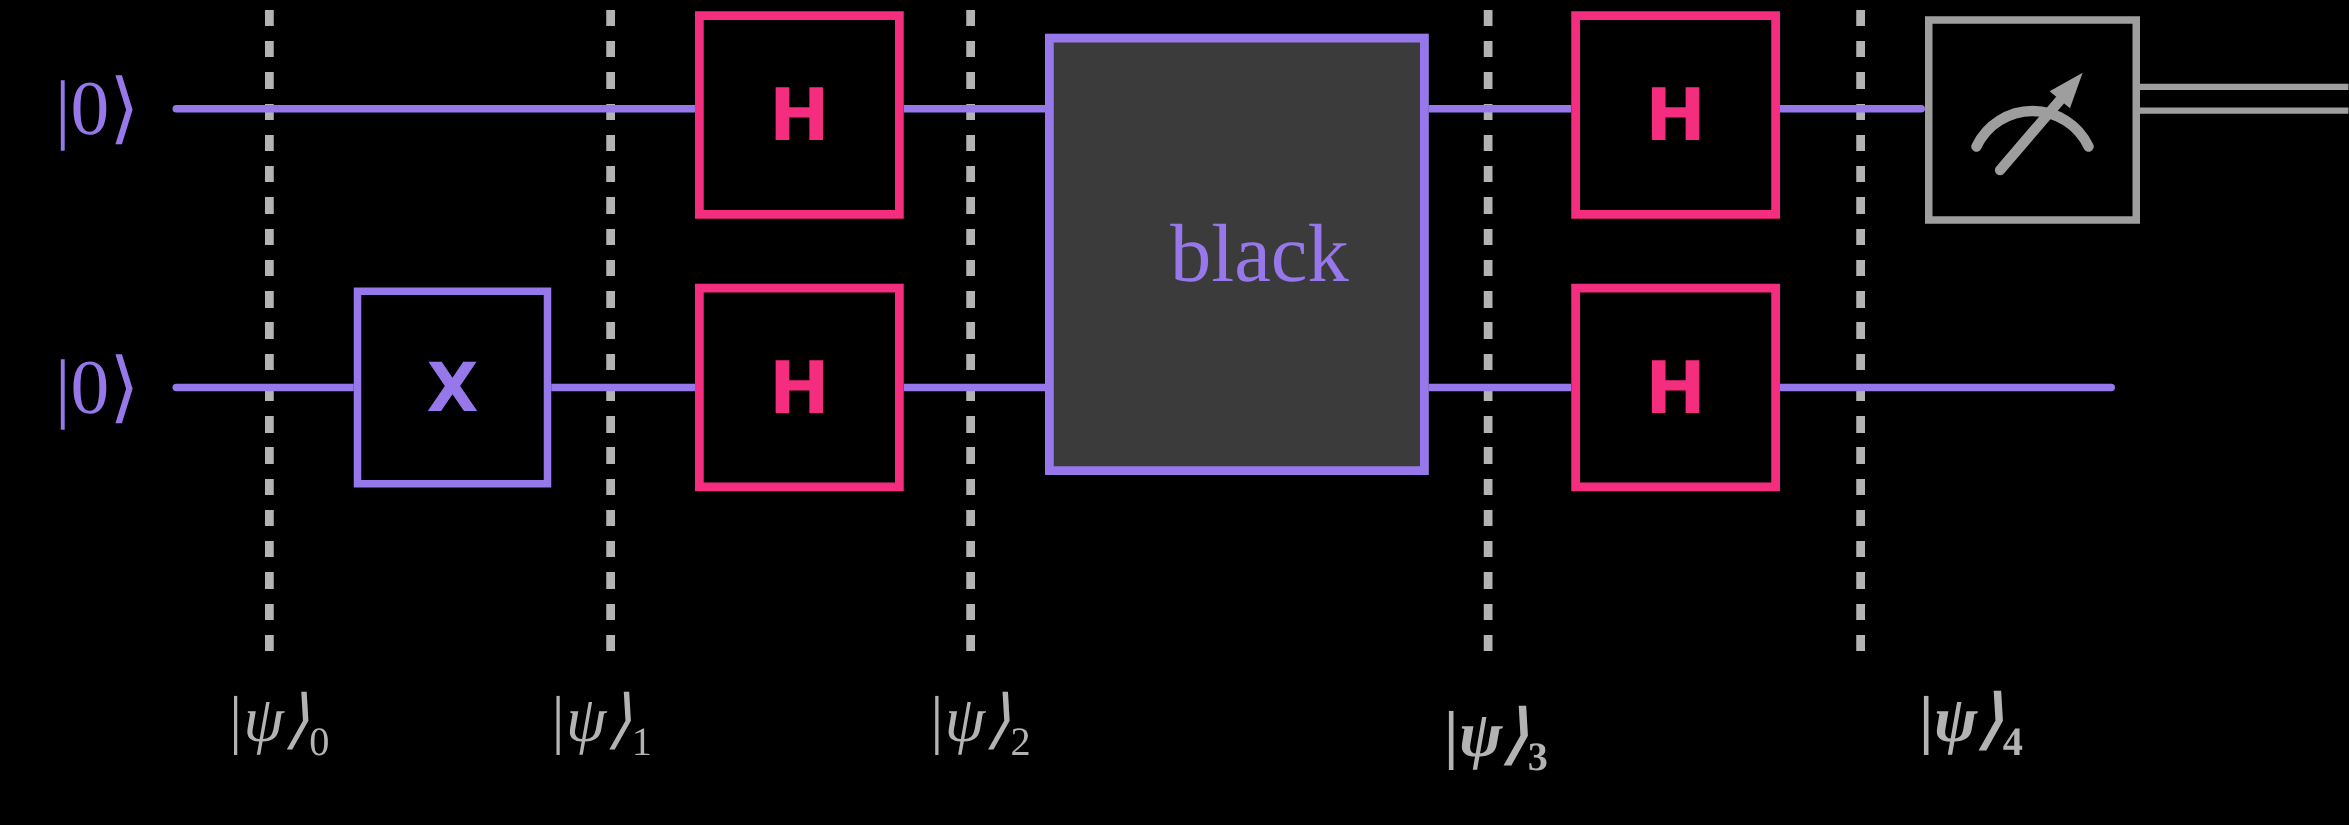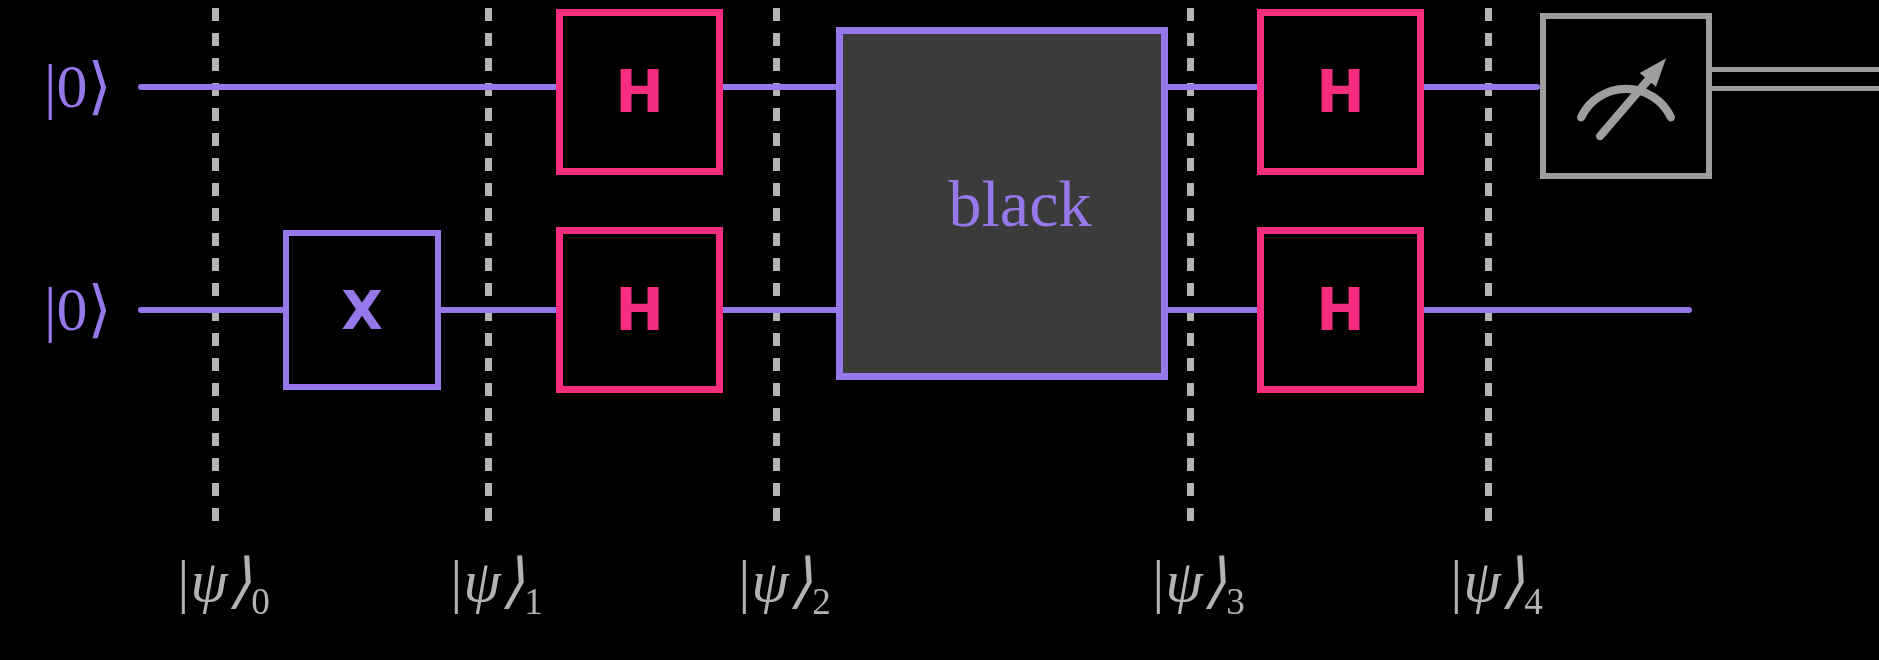--- a/index.html
+++ b/index.html
@@ -15,21 +15,21 @@
   .classical-wire { position:absolute; height:5px; background:var(--meter-gray,#9e9e9e); z-index:2; }
   .barrier {
     position:absolute; width:7px; top:8px; height:514px; z-index:1;
     background-image:repeating-linear-gradient(to bottom, var(--gray,#b3b3b3) 0 13px, transparent 13px 25px);
   }
   .qubit-label {
     position:absolute; color:var(--purple,#9678ea); font-size:62px; z-index:2;
     font-family:"Liberation Serif", serif;
   }
   .psi-label {
-    position:absolute; color:var(--gray,#b3b3b3); font-size:60px; font-style:italic;
+    position:absolute; color:var(--gray,#b3b3b3); font-size:52px; font-style:italic;
     transform:translateX(-50%); z-index:2; white-space:nowrap;
     font-family:"Liberation Serif", serif;
   }
   .psi-label sub { font-size:0.62em; font-style:normal; vertical-align:-0.35em; }
   .gate {
     position:absolute; display:flex; align-items:center; justify-content:center;
     background:#000; z-index:3; font-weight:bold;
     font-family:"DejaVu Sans", sans-serif;
   }
   .gate.h { border:7px solid var(--pink,#f52d7e); color:var(--pink,#f52d7e); font-size:58px; }
@@ -69,21 +69,21 @@
     <span>X</span>
   </div>
 
   <div class="gate h" style="left:556px; top:9px; width:167px; height:166px;">
     <span>H</span>
   </div>
   <div class="gate h" style="left:556px; top:227px; width:167px; height:166px;">
     <span>H</span>
   </div>
 
-  <div class="blackbox" style="left:836px; top:27px; width:332px; height:353px;padding-left:36px;">
+  <div class="blackbox" style="left:836px; top:27px; width:307px; height:353px;padding-left:36px;">
     <span>black</span>
   </div>
 
   <div class="gate h" style="left:1257px; top:9px; width:167px; height:166px;">
     <span>H</span>
   </div>
   <div class="gate h" style="left:1257px; top:227px; width:167px; height:166px;">
     <span>H</span>
   </div>
 
@@ -91,26 +91,26 @@
     <svg width="118" height="118" viewBox="0 0 100 100">
       <path d="M12 68 A 42 42 0 0 1 88 68" fill="none" stroke="var(--meter-gray,#9e9e9e)" stroke-width="7" stroke-linecap="round"></path>
       <line x1="28" y1="84" x2="70" y2="35" stroke="var(--meter-gray,#9e9e9e)" stroke-width="7" stroke-linecap="round"></line>
       <polygon points="84,18 75.4,42.1 61.6,30.5" fill="var(--meter-gray,#9e9e9e)"></polygon>
     </svg>
   </div>
 
   <div class="psi-label" style="left:222px; top:545px;">
     <span>|ψ⟩</span><sub>0</sub>
   </div>
-  <div class="psi-label" style="left:495px; top:545px;">
+  <div class="psi-label" style="left:480px; top:545px;">
     <span>|ψ⟩</span><sub>1</sub>
   </div>
   <div class="psi-label" style="left:783px; top:545px;text-align:right;">
     <span>|ψ⟩</span><sub>2</sub>
   </div>
-  <div class="psi-label" style="left:1197px; top:545px;">
+  <div class="psi-label" style="left:1197px; top:557px;font-weight:bold;">
     <span>|ψ⟩</span><sub>3</sub>
   </div>
-  <div class="psi-label" style="left:1495px; top:545px;">
+  <div class="psi-label" style="left:1577px; top:545px;font-weight:bold;">
     <span>|ψ⟩</span><sub>4</sub>
   </div>
 
 </div>
 
 </body></html>

